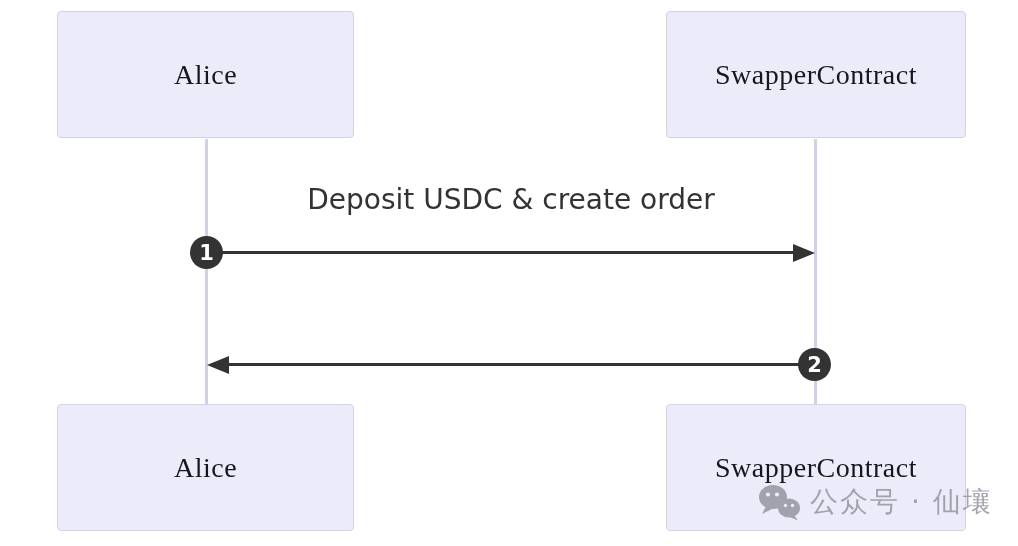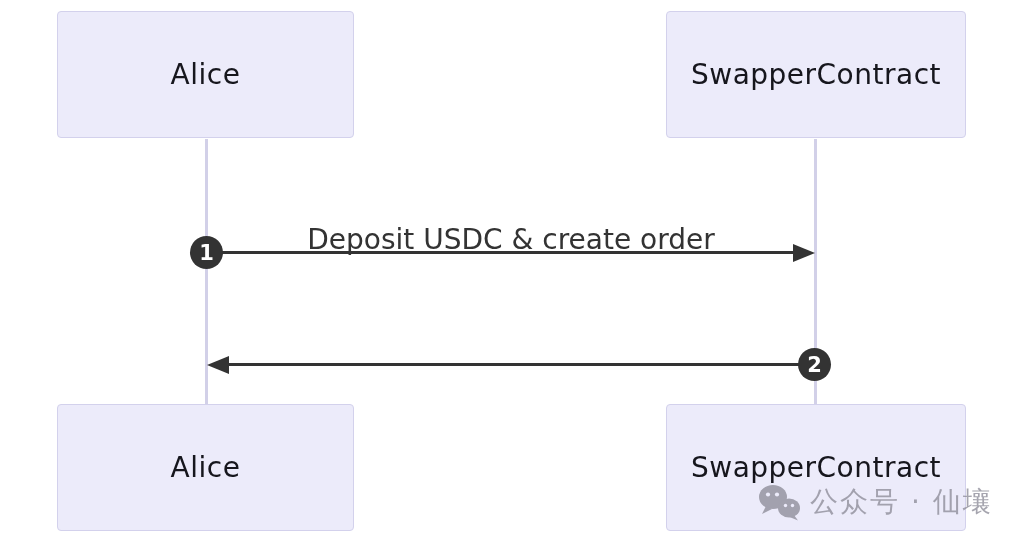--- a/index.html
+++ b/index.html
@@ -12,20 +12,21 @@
   }
   
   .actor-box{
     position:absolute;
     width:297px;height:127px;
     background:#ECEBFA;
     border:1px solid #D3D1EC;
     border-radius:4px;
     display:flex;align-items:center;justify-content:center;
     box-sizing:border-box;
+    font-family:Liberation Serif, serif;
   }
   .actor-label{
     font-size:28px;font-weight:500;color:#16161D;
     letter-spacing:0.5px;white-space:nowrap;
   }
   .pos-top-left{left:57px;top:11px;}
   .pos-top-right{left:666px;top:11px;width:300px;}
   .pos-bottom-left{left:57px;top:404px;}
   .pos-bottom-right{left:666px;top:404px;width:300px;}
   
@@ -35,21 +36,21 @@
   }
   .lifeline-a{left:205px;}
   .lifeline-b{left:814px;}
   
   .msg-label{
     position:absolute;left:207px;width:608px;
     text-align:center;
     font-size:28px;font-weight:500;color:#333333;
     white-space:nowrap;
   }
-  .msg1-label{top:183px;margin-top:40px;}
+  .msg1-label{top:183px;}
   .msg2-label{top:295px;}
   
   .arrow-line{
     position:absolute;height:3px;background:#333333;
   }
   .arrow1-line{left:212px;top:251px;width:586px;}
   .arrow2-line{left:222px;top:363px;width:586px;}
   .arrow-head{
     position:absolute;width:0;height:0;
     border-top:9px solid transparent;

